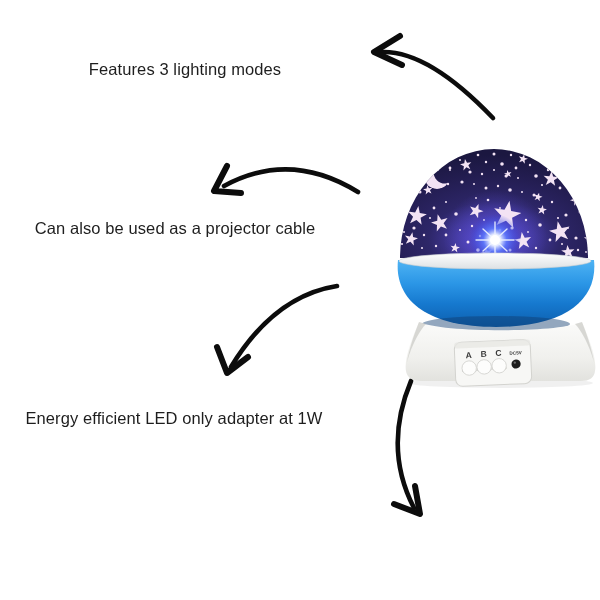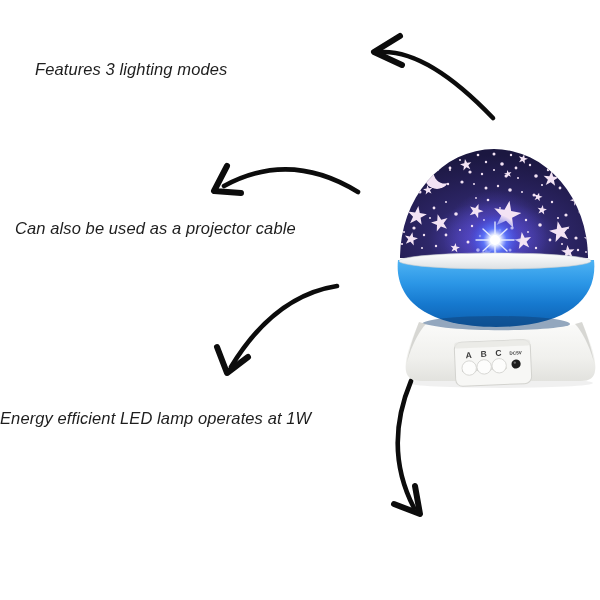--- a/index.html
+++ b/index.html
@@ -2,21 +2,21 @@
 <html><head>
 <meta charset="utf-8">
 <style>
   html,body{margin:0;padding:0;background:#ffffff;}
   .stage{
     position:relative;width:600px;height:600px;background:#ffffff;
     font-family:"Liberation Sans","DejaVu Sans",sans-serif;overflow:hidden;
   }
   .note{
     position:absolute;color:#1e1e1e;font-size:16.5px;line-height:1.3;
-    text-align:left;letter-spacing:.1px;font-style:italic;
+    text-align:center;letter-spacing:.1px;
   }
   .note.two-line{line-height:1.6;}
   svg{display:block;}
   .arrow-layer{position:absolute;left:0;top:0;}
   .product-wrap{position:absolute;left:390px;top:140px;width:210px;height:255px;}
   .panel-label{font-family:"Liberation Sans","DejaVu Sans",sans-serif;font-weight:700;fill:#3a3a3a;}
 </style>
 </head>
 <body>
 
@@ -44,21 +44,21 @@
         <path d="M 411 381 Q 383 448 414 508" stroke-width="4.6"></path>
         <polyline points="394,504 420,514 415,486" stroke-width="6"></polyline>
       </g>
     </g>
   </svg>
 
   <div class="note" style="left:35px;top:59px;width:300px;">Features 3 lighting modes</div>
 
   <div class="note" style="left:15px;top:218px;width:320px;">Can also be used as a projector cable</div>
 
-  <div class="note" style="left:0px;top:408px;width:348px;">Energy efficient LED lamp operates at 1W</div>
+  <div class="note" style="left:0px;top:408px;width:348px;">Energy efficient LED only adapter at 1W</div>
 
 
   <div class="product-wrap">
     <svg width="210" height="255" viewBox="0 0 210 255">
       <defs>
         <radialGradient id="domeGrad" cx="0.5" cy="0.83" r="0.78">
           <stop offset="0" stop-color="#6458e0"></stop>
           <stop offset="0.18" stop-color="#4a3fae"></stop>
           <stop offset="0.45" stop-color="#2d2668"></stop>
           <stop offset="0.75" stop-color="#231d51"></stop>

